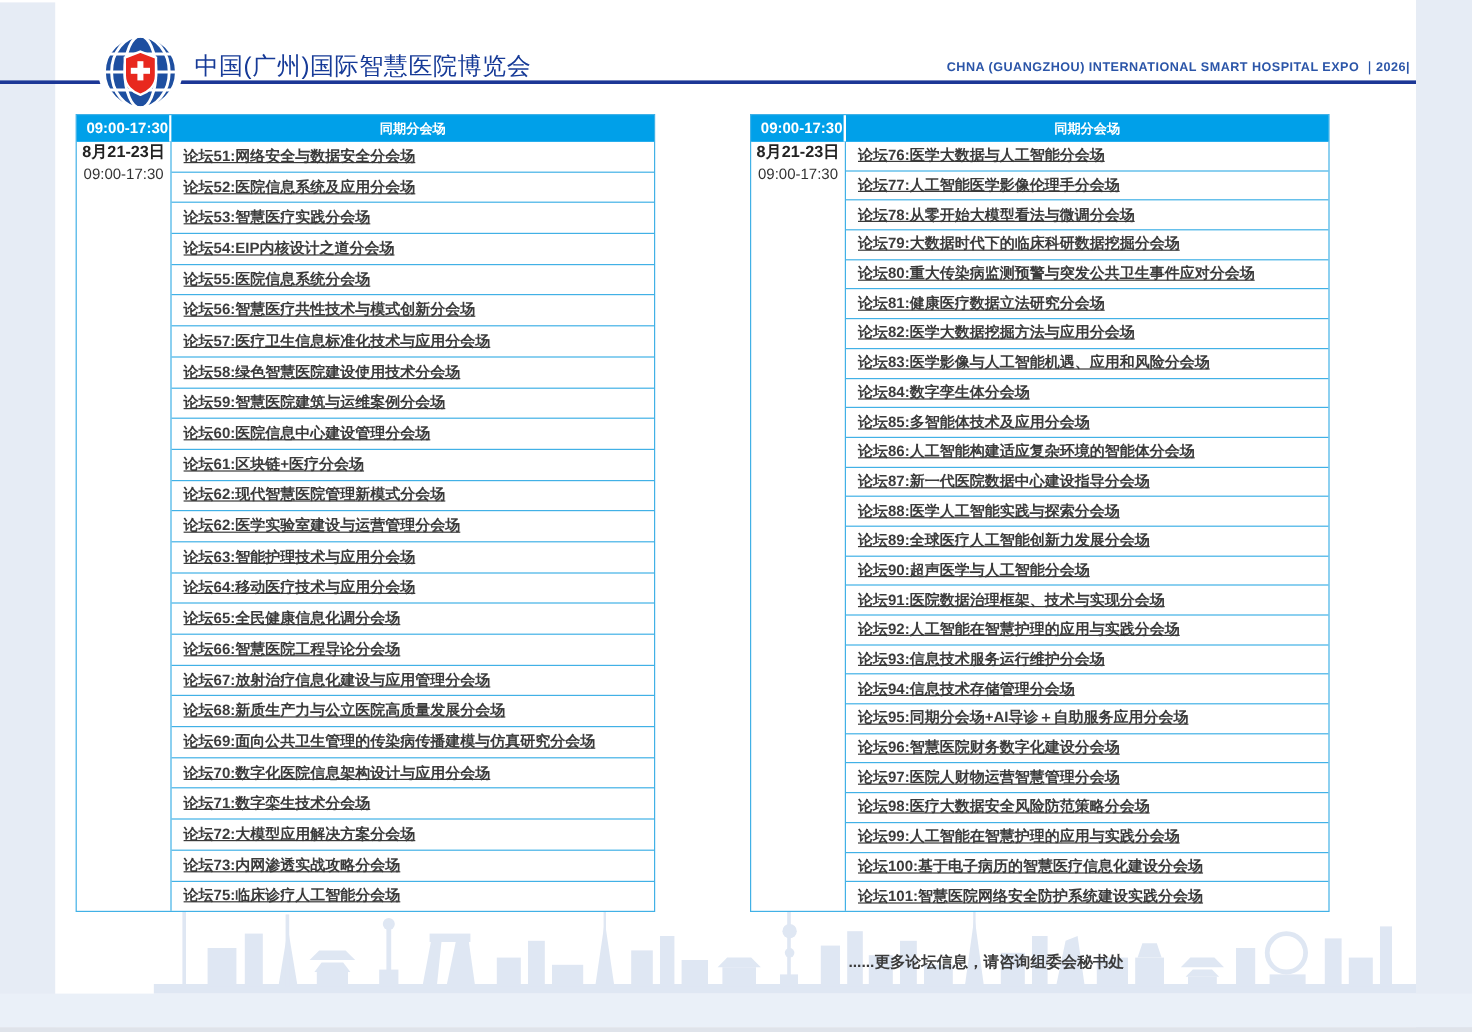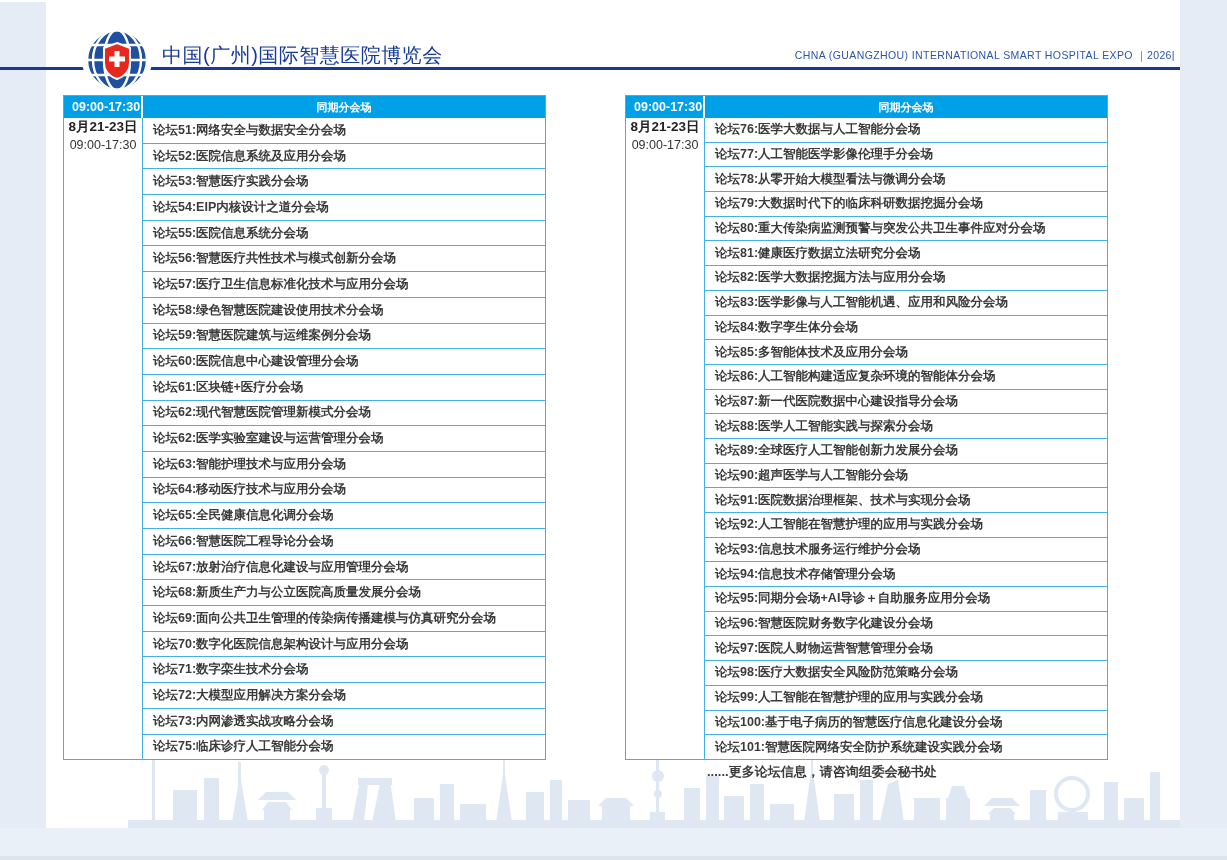--- a/index.html
+++ b/index.html
@@ -32,21 +32,21 @@
 
   .header-divider{position:absolute;left:0;top:67px;width:1180px;height:3px;background:var(--navy);}
   .logo{position:absolute;left:82px;top:25px;width:70px;height:70px;z-index:3;}
   .page-title{
     position:absolute;left:162px;top:42px;z-index:2;
     font-size:20px;font-weight:normal;color:var(--title_navy);
     letter-spacing:0.5px;
   }
   .page-title-en{
     position:absolute;right:52px;top:49px;z-index:2;
-    font-size:10.5px;font-weight:normal;color:var(--en_blue);
+    font-size:10.5px;font-weight:bold;color:var(--en_blue);
     letter-spacing:0.4px;text-align:right;
   }
 
   .sched{
     position:absolute;top:95px;width:483px;
     border:1px solid var(--row_border);
     background:#fff;
   }
   .sched.left{left:63px;}
   .sched.right{left:625px;}
@@ -69,26 +69,26 @@
     text-align:center;
   }
   .date-line1{font-size:13.5px;font-weight:bold;color:#222;}
   .date-line2{font-size:12.5px;color:#333;margin-top:2px;}
   .rows{flex:1;display:flex;flex-direction:column;}
   .row{
     flex:1;display:flex;align-items:center;
     padding-left:10px;padding-right:4px;
     border-bottom:1px solid var(--row_border);
     font-size:12.5px;font-weight:bold;color:var(--row_text);
-    white-space:nowrap;overflow:hidden;
+    white-space:nowrap;overflow:hidden;text-decoration:underline;
   }
   .row:last-child{border-bottom:none;}
 
   .footer-note{
-    position:absolute;left:707px;top:763px;
+    position:absolute;left:707px;top:793px;
     font-size:13px;font-weight:bold;color:var(--row_text);
   }
 </style>
 </head>
 <body>
 
 <div class="band-left"></div>
 <div class="band-right"></div>
 <div class="bottom-strip"></div>
 <div class="bottom-edge"></div>

